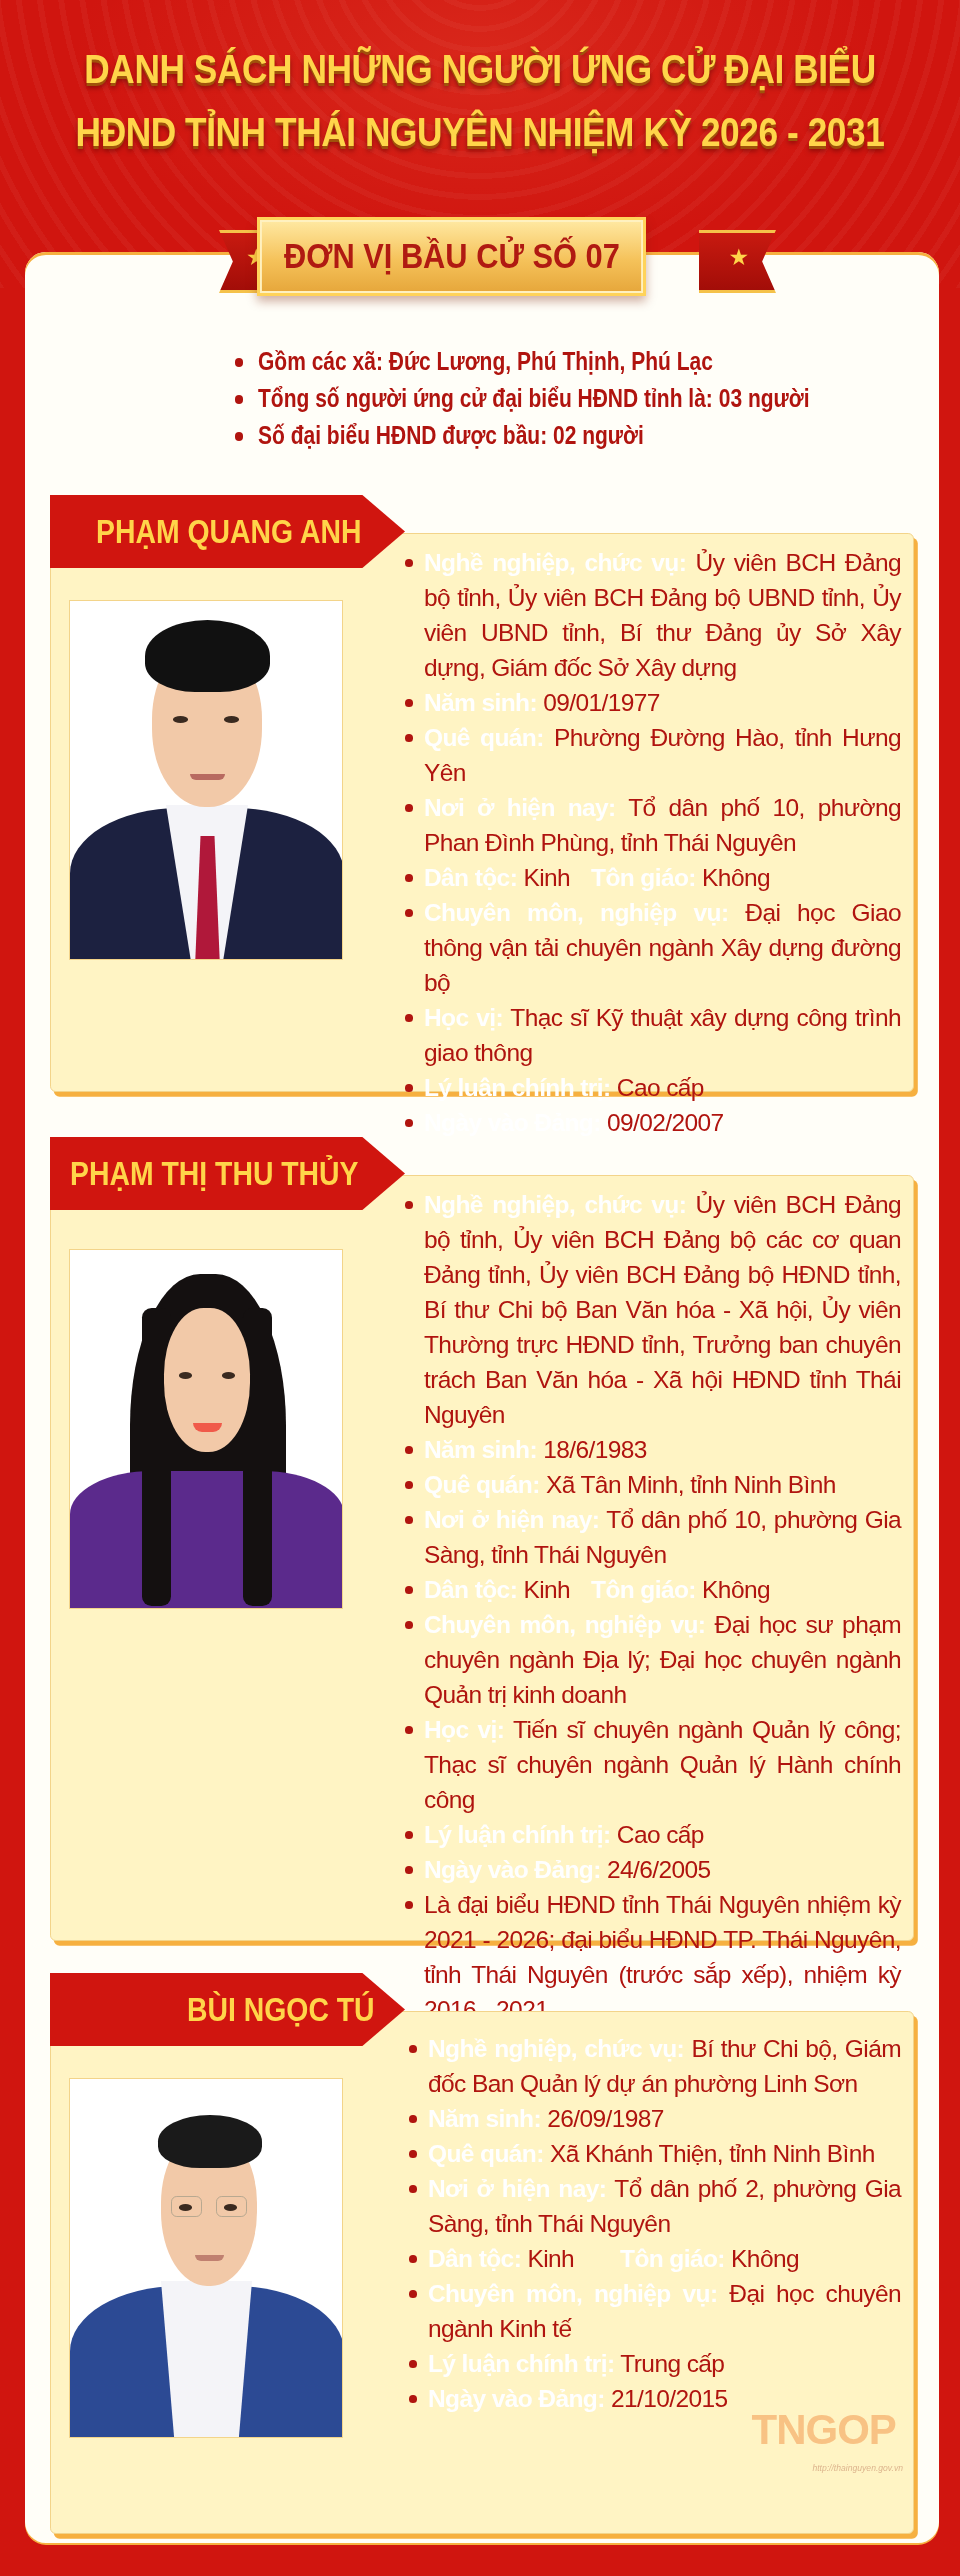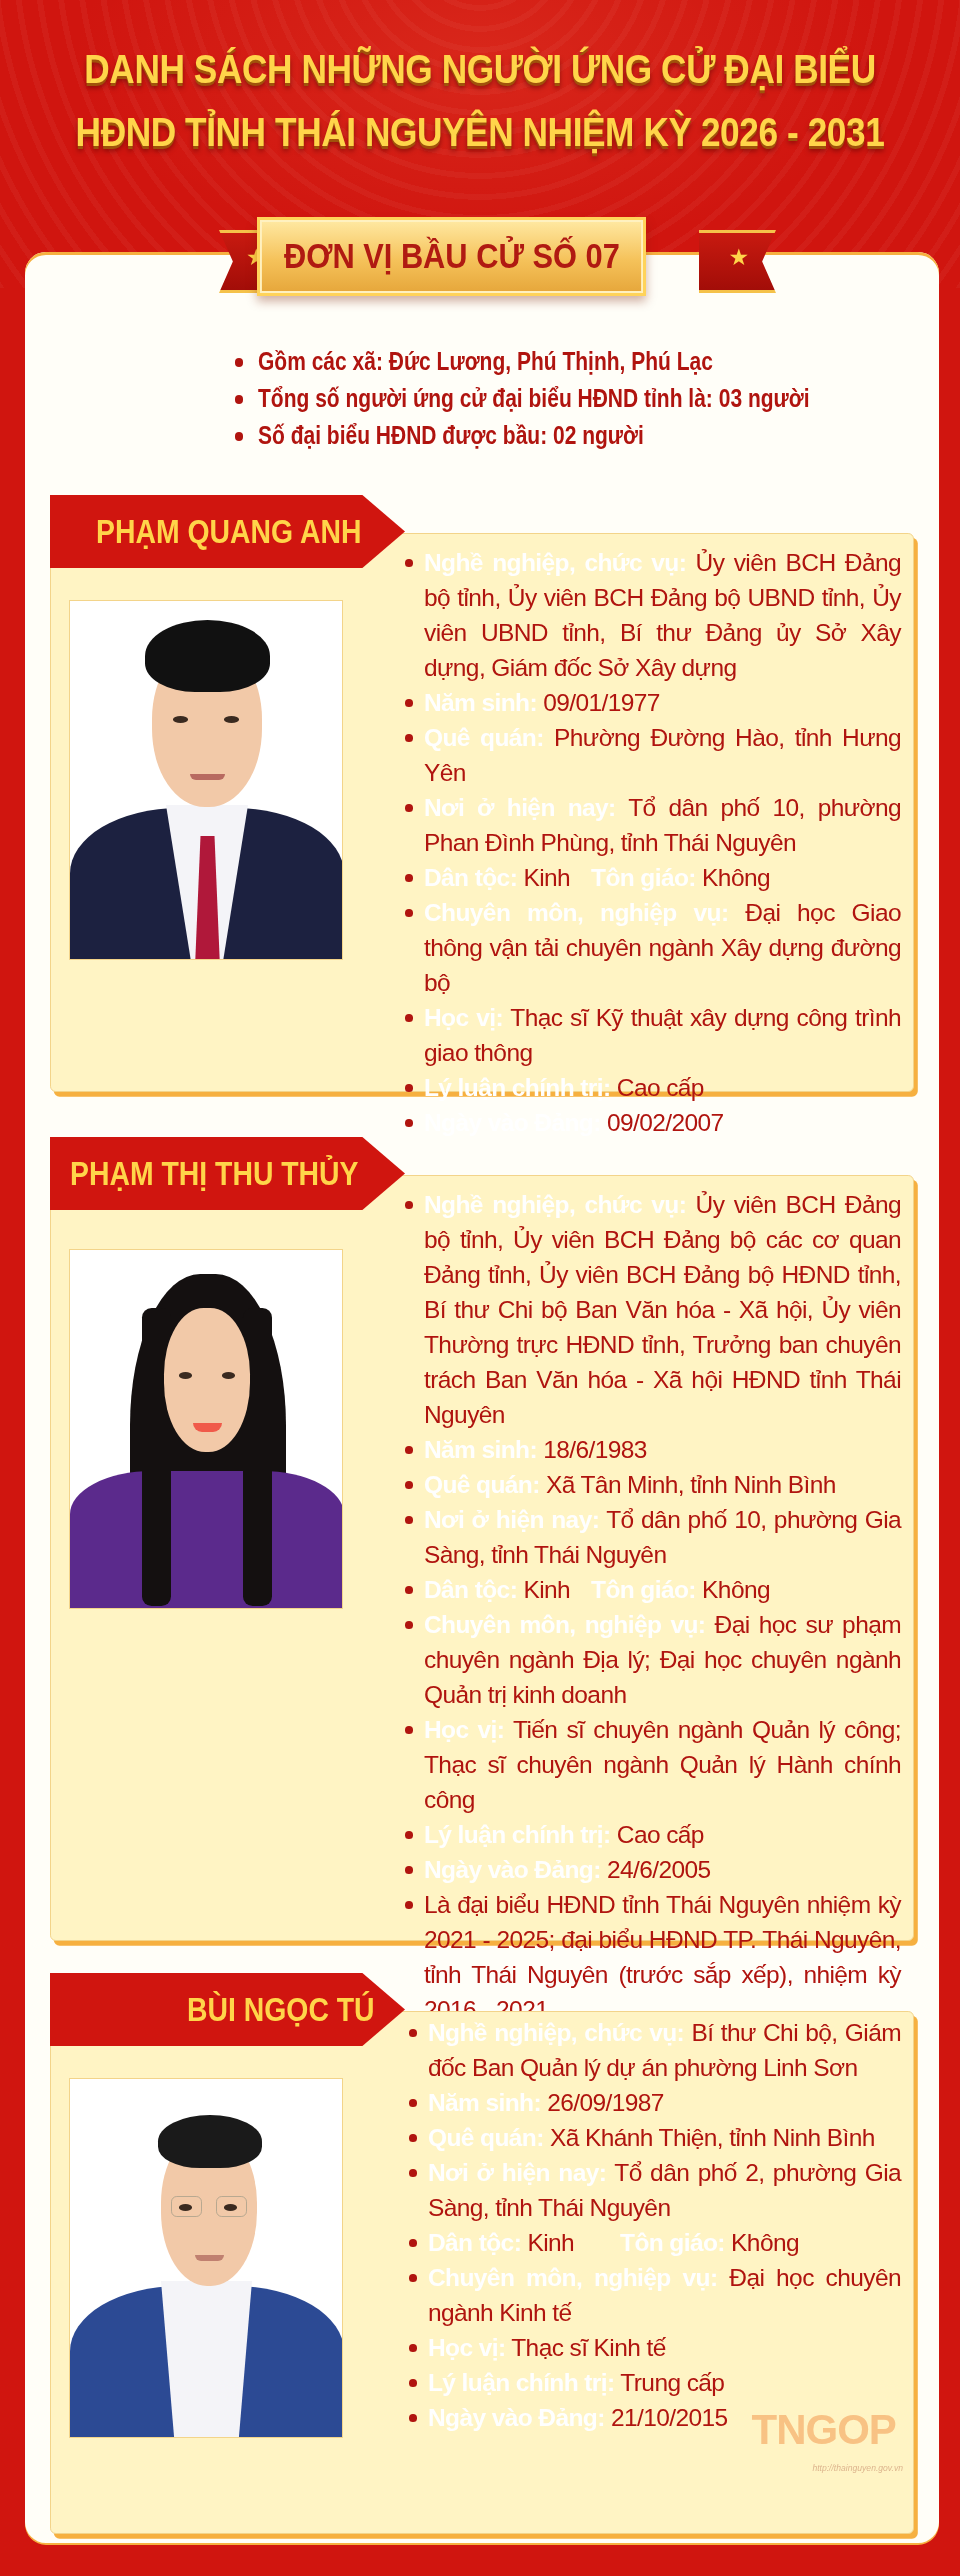--- a/index.html
+++ b/index.html
@@ -216,21 +216,21 @@
   <ul class="info" style="top:50px;">
     <li><b>Nghề nghiệp, chức vụ:</b> <span>Ủy viên BCH Đảng bộ tỉnh, Ủy viên BCH Đảng bộ các cơ quan Đảng tỉnh, Ủy viên BCH Đảng bộ HĐND tỉnh, Bí thư Chi bộ Ban Văn hóa - Xã hội, Ủy viên Thường trực HĐND tỉnh, Trưởng ban chuyên trách Ban Văn hóa - Xã hội HĐND tỉnh Thái Nguyên</span></li>
     <li><b>Năm sinh:</b> <span>18/6/1983</span></li>
     <li><b>Quê quán:</b> <span>Xã Tân Minh, tỉnh Ninh Bình</span></li>
     <li><b>Nơi ở hiện nay:</b> <span>Tổ dân phố 10, phường Gia Sàng, tỉnh Thái Nguyên</span></li>
     <li class="pair"><b>Dân tộc:</b> <span>Kinh</span><b>Tôn giáo:</b> <span>Không</span></li>
     <li><b>Chuyên môn, nghiệp vụ:</b> <span>Đại học sư phạm chuyên ngành Địa lý; Đại học chuyên ngành Quản trị kinh doanh</span></li>
     <li><b>Học vị:</b> <span>Tiến sĩ chuyên ngành Quản lý công; Thạc sĩ chuyên ngành Quản lý Hành chính công</span></li>
     <li><b>Lý luận chính trị:</b> <span>Cao cấp</span></li>
     <li><b>Ngày vào Đảng:</b> <span>24/6/2005</span></li>
-    <li><span>Là đại biểu HĐND tỉnh Thái Nguyên nhiệm kỳ 2021 - 2025; đại biểu HĐND TP. Thái Nguyên, tỉnh Thái Nguyên (trước sắp xếp), nhiệm kỳ 2016 - 2021</span></li>
+    <li><span>Là đại biểu HĐND tỉnh Thái Nguyên nhiệm kỳ 2021 - 2026; đại biểu HĐND TP. Thái Nguyên, tỉnh Thái Nguyên (trước sắp xếp), nhiệm kỳ 2016 - 2021</span></li>
   </ul>
 </div>
 
 <div class="card" style="top:1973px;">
   <div class="box" style="top:38px;height:523px;"></div>
   <div class="name-tab">
     <span>BÙI NGỌC TÚ</span>
   </div>
   <div class="photo" style="top:105px;">
     <div class="portrait">
@@ -238,28 +238,27 @@
       <div class="p-shirt" style="left:91px;top:202px;width:91px;height:163px;clip-path:polygon(0 0,100% 0,85% 100%,15% 100%);"></div>
       <div class="p-face" style="left:91px;top:53px;width:96px;height:154px;"></div>
       <div class="p-hair" style="left:88px;top:36px;width:104px;height:53px;background:#1a1a1a;"></div>
       <div class="p-eye" style="left:109px;top:125px;width:13.4px;"></div>
       <div class="p-eye" style="left:154px;top:125px;width:13.4px;"></div>
       <div style="position:absolute;left:101px;top:117px;width:31px;height:21px;border:1.9px solid #b8a890;border-radius:5.8px;"></div>
       <div style="position:absolute;left:146px;top:117px;width:31px;height:21px;border:1.9px solid #b8a890;border-radius:5.8px;"></div>
       <div class="p-mouth" style="left:125px;top:176px;width:29px;background:#c08070;"></div>
     </div>
   </div>
-  <ul class="info" style="top:42px;left:357px;width:494px;">
+  <ul class="info" style="top:58px;left:357px;width:494px;">
     <li><b>Nghề nghiệp, chức vụ:</b> <span>Bí thư Chi bộ, Giám đốc Ban Quản lý dự án phường Linh Sơn</span></li>
     <li><b>Năm sinh:</b> <span>26/09/1987</span></li>
     <li><b>Quê quán:</b> <span>Xã Khánh Thiện, tỉnh Ninh Bình</span></li>
     <li><b>Nơi ở hiện nay:</b> <span>Tổ dân phố 2, phường Gia Sàng, tỉnh Thái Nguyên</span></li>
     <li class="pair"><b>Dân tộc:</b> <span style="margin-right:46px;">Kinh</span><b>Tôn giáo:</b> <span>Không</span></li>
     <li><b>Chuyên môn, nghiệp vụ:</b> <span>Đại học chuyên ngành Kinh tế</span></li>
-    <li><b>Học vị:</b> <span>Thạc sĩ Kinh tế</span></li>
     <li><b>Lý luận chính trị:</b> <span>Trung cấp</span></li>
     <li><b>Ngày vào Đảng:</b> <span>21/10/2015</span></li>
   </ul>
 </div>
 
 <div class="watermark">
   <span class="wm-text">TNGOP</span>
   <span class="wm-url">http://thainguyen.gov.vn</span>
 </div>
 

